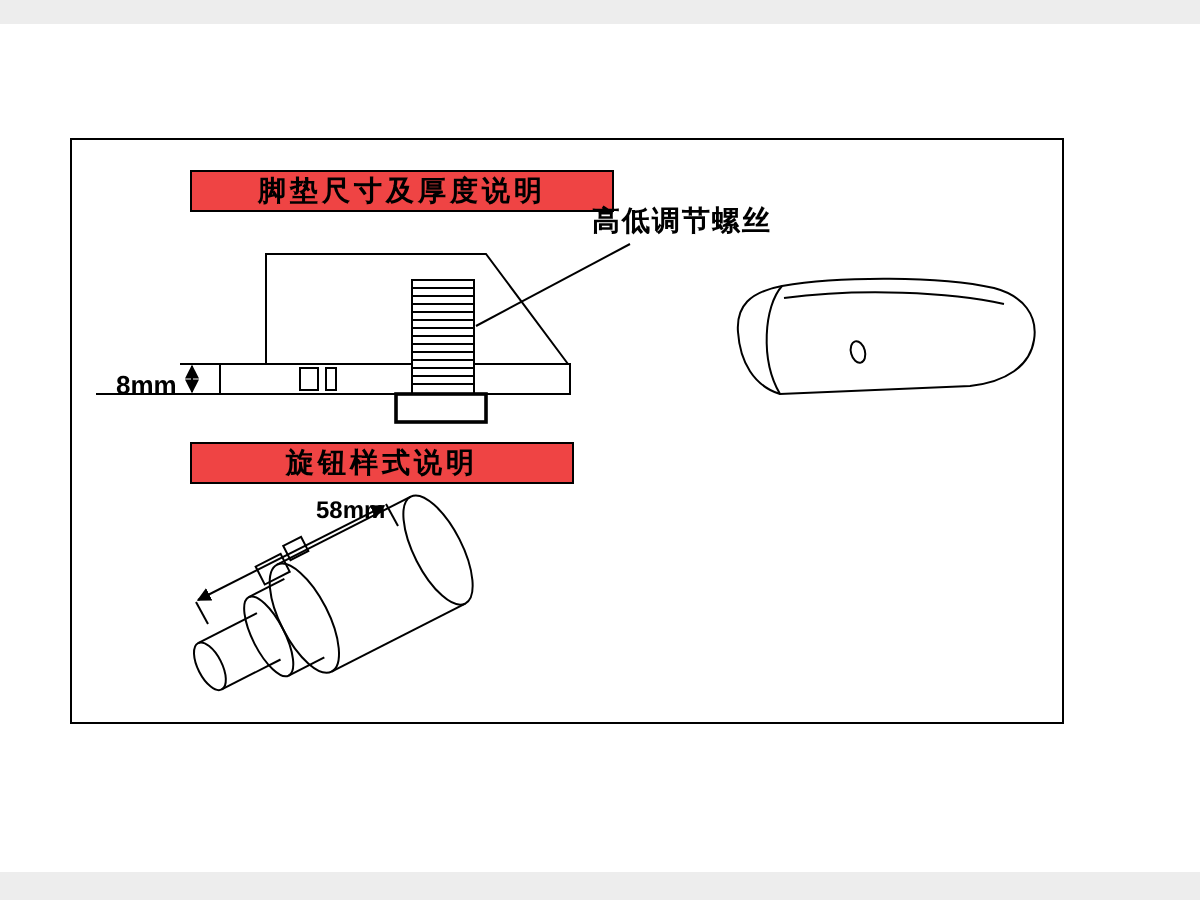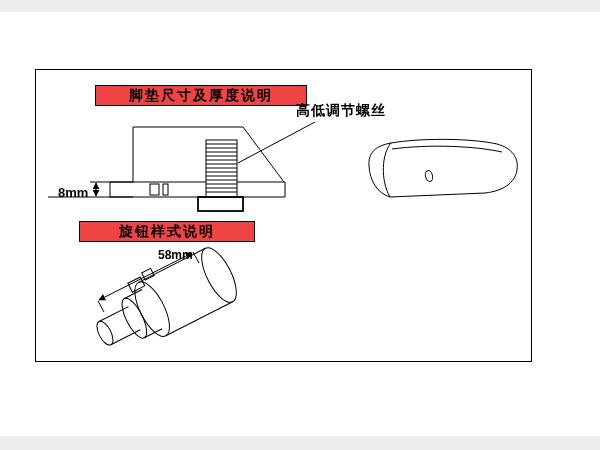--- a/index.html
+++ b/index.html
@@ -32,21 +32,21 @@
     display: flex;
     align-items: center;
     justify-content: center;
     font-weight: bold;
     font-size: 14px;
     letter-spacing: 2px;
     white-space: nowrap;
     margin-left: 40px;
   }
   .box-footpad { left: 55px; top: 85px; width: 212px; height: 21px; }
-  .box-knob   { left: 39px; top: 221px; width: 176px; height: 21px; }
+  .box-knob   { left: 55px; top: 221px; width: 192px; height: 21px; }
   .label {
     position: absolute;
     font-weight: bold;
     white-space: nowrap;
     background: transparent;
   }
   .screw-label { left: 296px; top: 102px; font-size: 14px; letter-spacing: 1px; font-family: Liberation Mono, monospace; }
   .dim-8  { left: 48px;  top: 185px; font-size: 13px; margin-left: 10px; }
   .dim-58 { left: 146px; top: 248px; font-size: 12px; margin-left: 12px; }
 </style>

